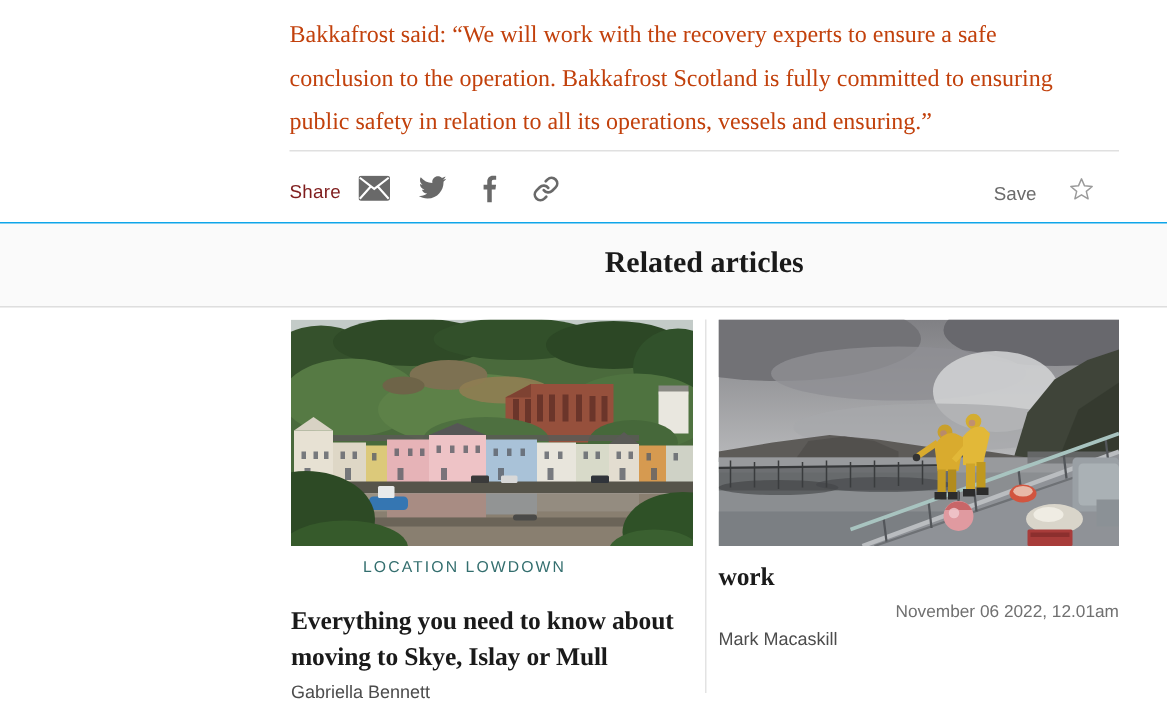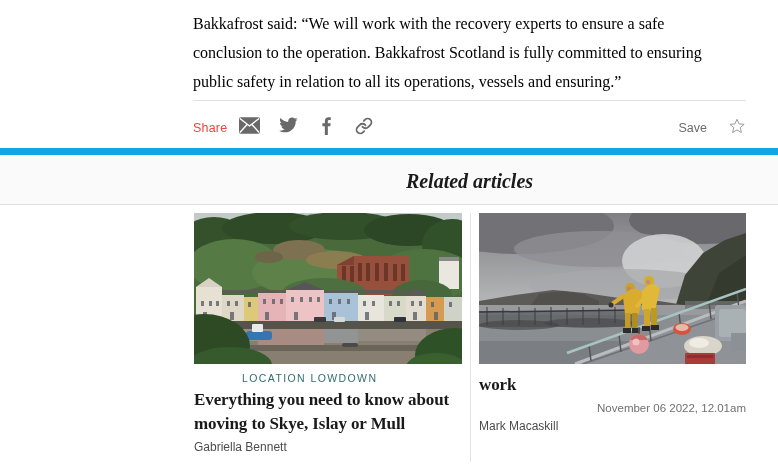--- a/index.html
+++ b/index.html
@@ -1,52 +1,52 @@
 <!DOCTYPE html>
 <html><head>
 <meta charset="utf-8">
 <style>
   html,body{margin:0;padding:0;background:#fff;}
   body{width:778px;height:471px;overflow:hidden;font-family:"Liberation Sans",sans-serif;}
   .page{position:relative;width:778px;height:471px;background:#fff;}
 
   
   .quote{position:absolute;left:193px;top:9px;width:553px;
-         font-family:"Liberation Serif","DejaVu Serif",serif;font-size:16px;color:#000000;}
+         font-family:"Liberation Serif","DejaVu Serif",serif;font-size:16px;color:#c2410c;}
   .quote-line{white-space:nowrap;line-height:29px;}
 
   .rule{position:absolute;left:193px;top:100px;width:553px;height:1px;background:#e0e0e0;}
 
   
   .share-bar{position:absolute;left:193px;top:113px;width:553px;height:28px;}
-  .share-label{position:absolute;left:0;top:8px;font-size:12.5px;color:#ef4444;letter-spacing:.2px;}
+  .share-label{position:absolute;left:0;top:8px;font-size:12.5px;color:#7f1d1d;letter-spacing:.2px;}
   .icon-btn{position:absolute;top:3px;width:26px;height:22px;display:flex;align-items:center;
             justify-content:center;background:none;border:none;padding:0;cursor:pointer;}
   .btn-email{left:43px}.btn-twitter{left:82px}.btn-facebook{left:120px}.btn-link{left:158px}
-  .save-group{position:absolute;right:0;top:4px;display:flex;align-items:center;gap:21px;cursor:pointer;}
+  .save-group{position:absolute;right:16px;top:4px;display:flex;align-items:center;gap:21px;cursor:pointer;}
   .save-label{font-size:12.5px;color:#6b6b6b;}
 
   
   .band{position:absolute;left:0;top:148px;width:778px;height:57px;background:#fafafa;
-        border-top:7px solid #0ea5e9;border-bottom:1px solid #dedede;box-sizing:border-box;font-style:italic;}
+        border-top:1px solid #0ea5e9;border-bottom:1px solid #dedede;box-sizing:border-box;}
   .band h2{margin:0;position:absolute;left:193px;top:15px;width:553px;text-align:center;
            font-family:"Liberation Serif","DejaVu Serif",serif;font-weight:700;font-size:20px;color:#1a1a1a;}
 
   
   .v-divider{position:absolute;left:470px;top:213px;width:1px;height:249px;background:#e3e3e3;}
   .card{position:absolute;top:213px;cursor:pointer;}
   .card-left{left:194px;width:268px;}
   .card-right{left:479px;width:267px;}
   .thumb{width:100%;height:151px;overflow:hidden;}
   .thumb svg{display:block;width:100%;height:100%;}
   .category{margin-top:8px;font-size:10.5px;letter-spacing:1.4px;color:#336e6e;margin-left:48px;}
   .headline{font-family:"Liberation Serif","DejaVu Serif",serif;font-weight:700;
             font-size:17px;color:#1a1a1a;letter-spacing:-0.1px;}
   .headline-line{white-space:nowrap;line-height:24px;}
-  .card-left .headline{margin-top:4px;}
+  .card-left .headline{margin-top:18px;}
   .card-right .headline{margin-top:9px;}
   .date{font-size:11.5px;color:#707070;text-align:right;}
   .card-left .date{margin-top:3px;}
   .card-right .date{margin-top:5px;}
   .author{font-size:12px;color:#4c4c4c;}
   .card-left .author{margin-top:4px;}
   .card-right .author{margin-top:5px;}
 </style>
 </head>
 <body>

